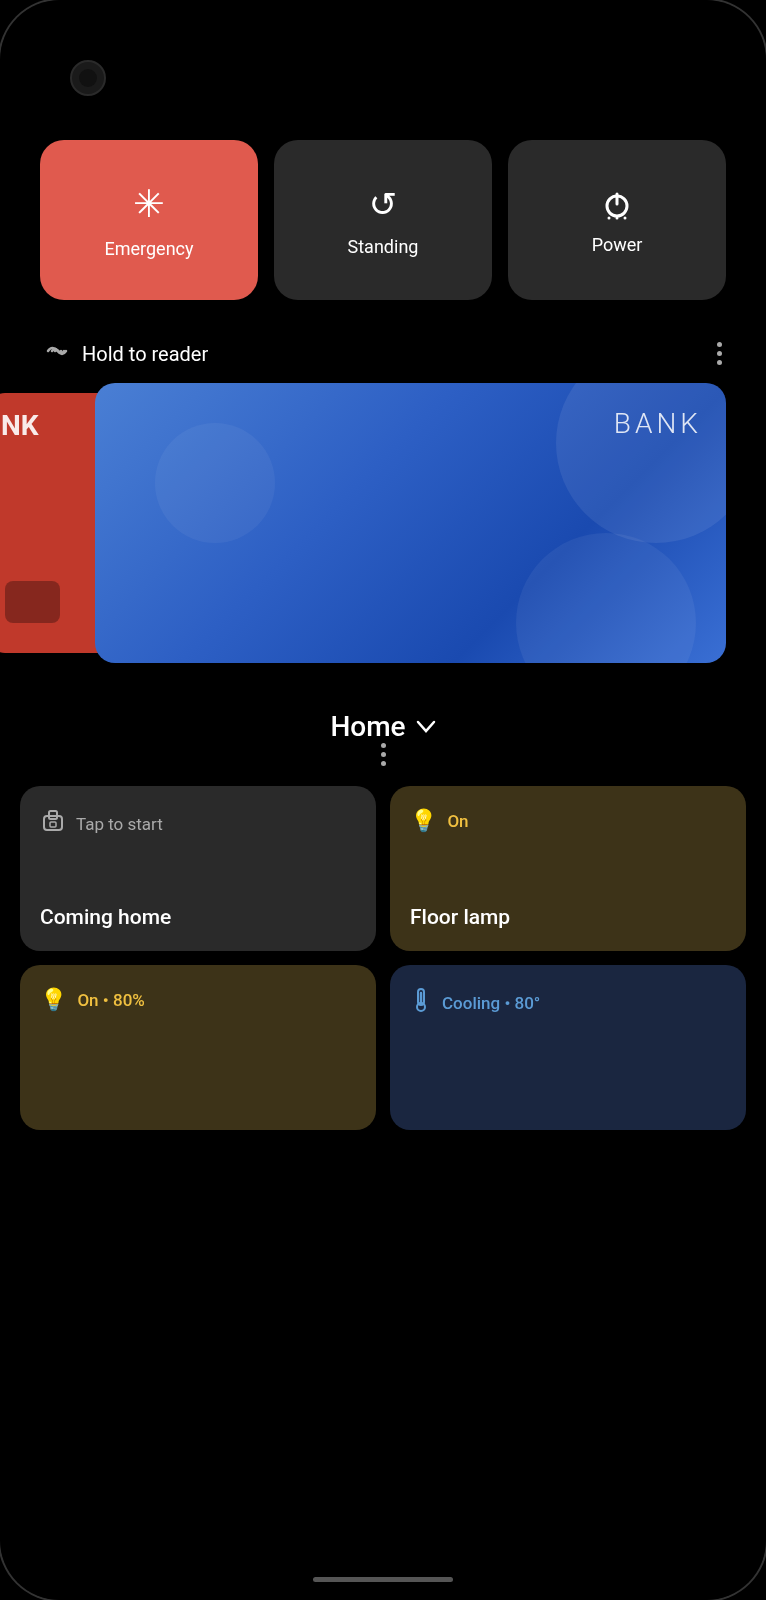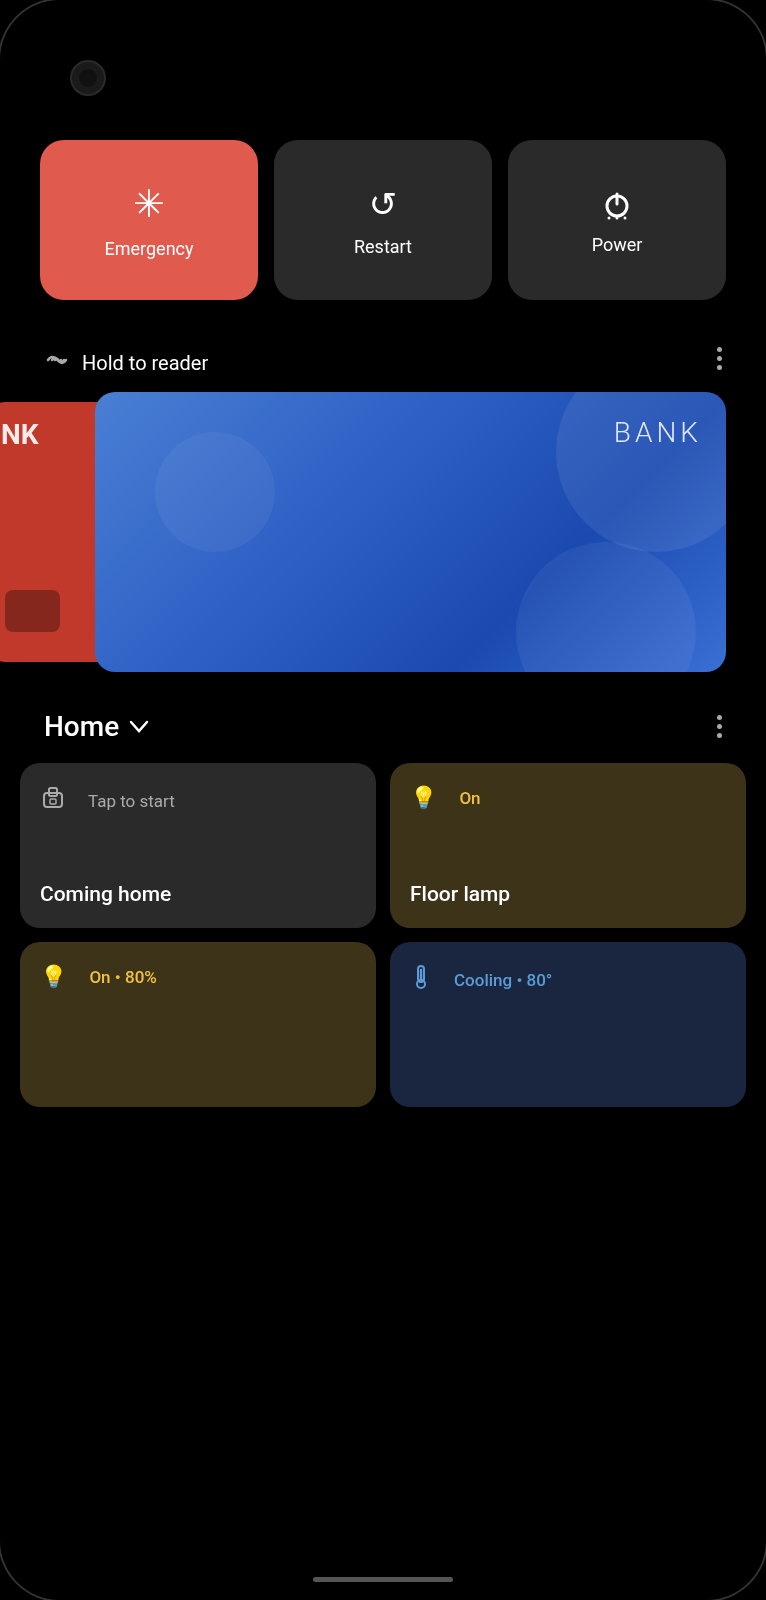--- a/index.html
+++ b/index.html
@@ -109,21 +109,20 @@
       margin-bottom: 16px;
       padding: 0 4px;
     }
 
     .nfc-title-row {
       display: flex;
       align-items: center;
       gap: 10px;
       color: #fff;
       font-size: 20px;
-      margin-top: 9px;
     }
 
     .nfc-waves {
       color: #aaa;
       font-size: 22px;
     }
 
     .three-dots {
       color: #aaa;
       font-size: 24px;
@@ -249,20 +248,21 @@
       left: 0;
       right: 0;
       bottom: 0;
     }
 
     .home-header {
       display: flex;
       align-items: center;
       justify-content: space-between;
       padding: 20px 44px;
+      flex-direction: column;
     }
 
     .home-title-row {
       display: flex;
       align-items: center;
       gap: 10px;
     }
 
     .home-title {
       color: #fff;
@@ -302,21 +302,21 @@
       background: #3d3318;
     }
 
     .tile.blue-tile {
       background: #1a2640;
     }
 
     .tile-status-row {
       display: flex;
       align-items: center;
-      gap: 22px;
+      gap: 10px;
     }
 
     .tile-icon {
       font-size: 22px;
     }
 
     .tile-status {
       font-size: 17px;
       color: #aaa;
       font-weight: 400;
@@ -381,21 +381,21 @@
 
     <div class="quick-buttons">
 
       <div class="quick-btn emergency">
         <span class="emergency-star">✳</span>
         <span class="quick-btn-label">Emergency</span>
       </div>
 
       <div class="quick-btn dark">
         <span class="quick-btn-icon restart-icon"></span>
-        <span class="quick-btn-label">Restart</span>
+        <span class="quick-btn-label">Standing</span>
       </div>
 
       <div class="quick-btn dark">
         <span class="power-icon">
           <svg width="36" height="36" viewBox="0 0 36 36" fill="none" xmlns="http://www.w3.org/2000/svg">
             <circle cx="18" cy="20" r="10" stroke="white" stroke-width="3" fill="none"></circle>
             <line x1="18" y1="8" x2="18" y2="18" stroke="white" stroke-width="3" stroke-linecap="round"></line>
             <circle cx="18" cy="32" r="1.5" fill="white"></circle>
             <circle cx="10" cy="32" r="1.5" fill="white"></circle>
             <circle cx="26" cy="32" r="1.5" fill="white"></circle>

